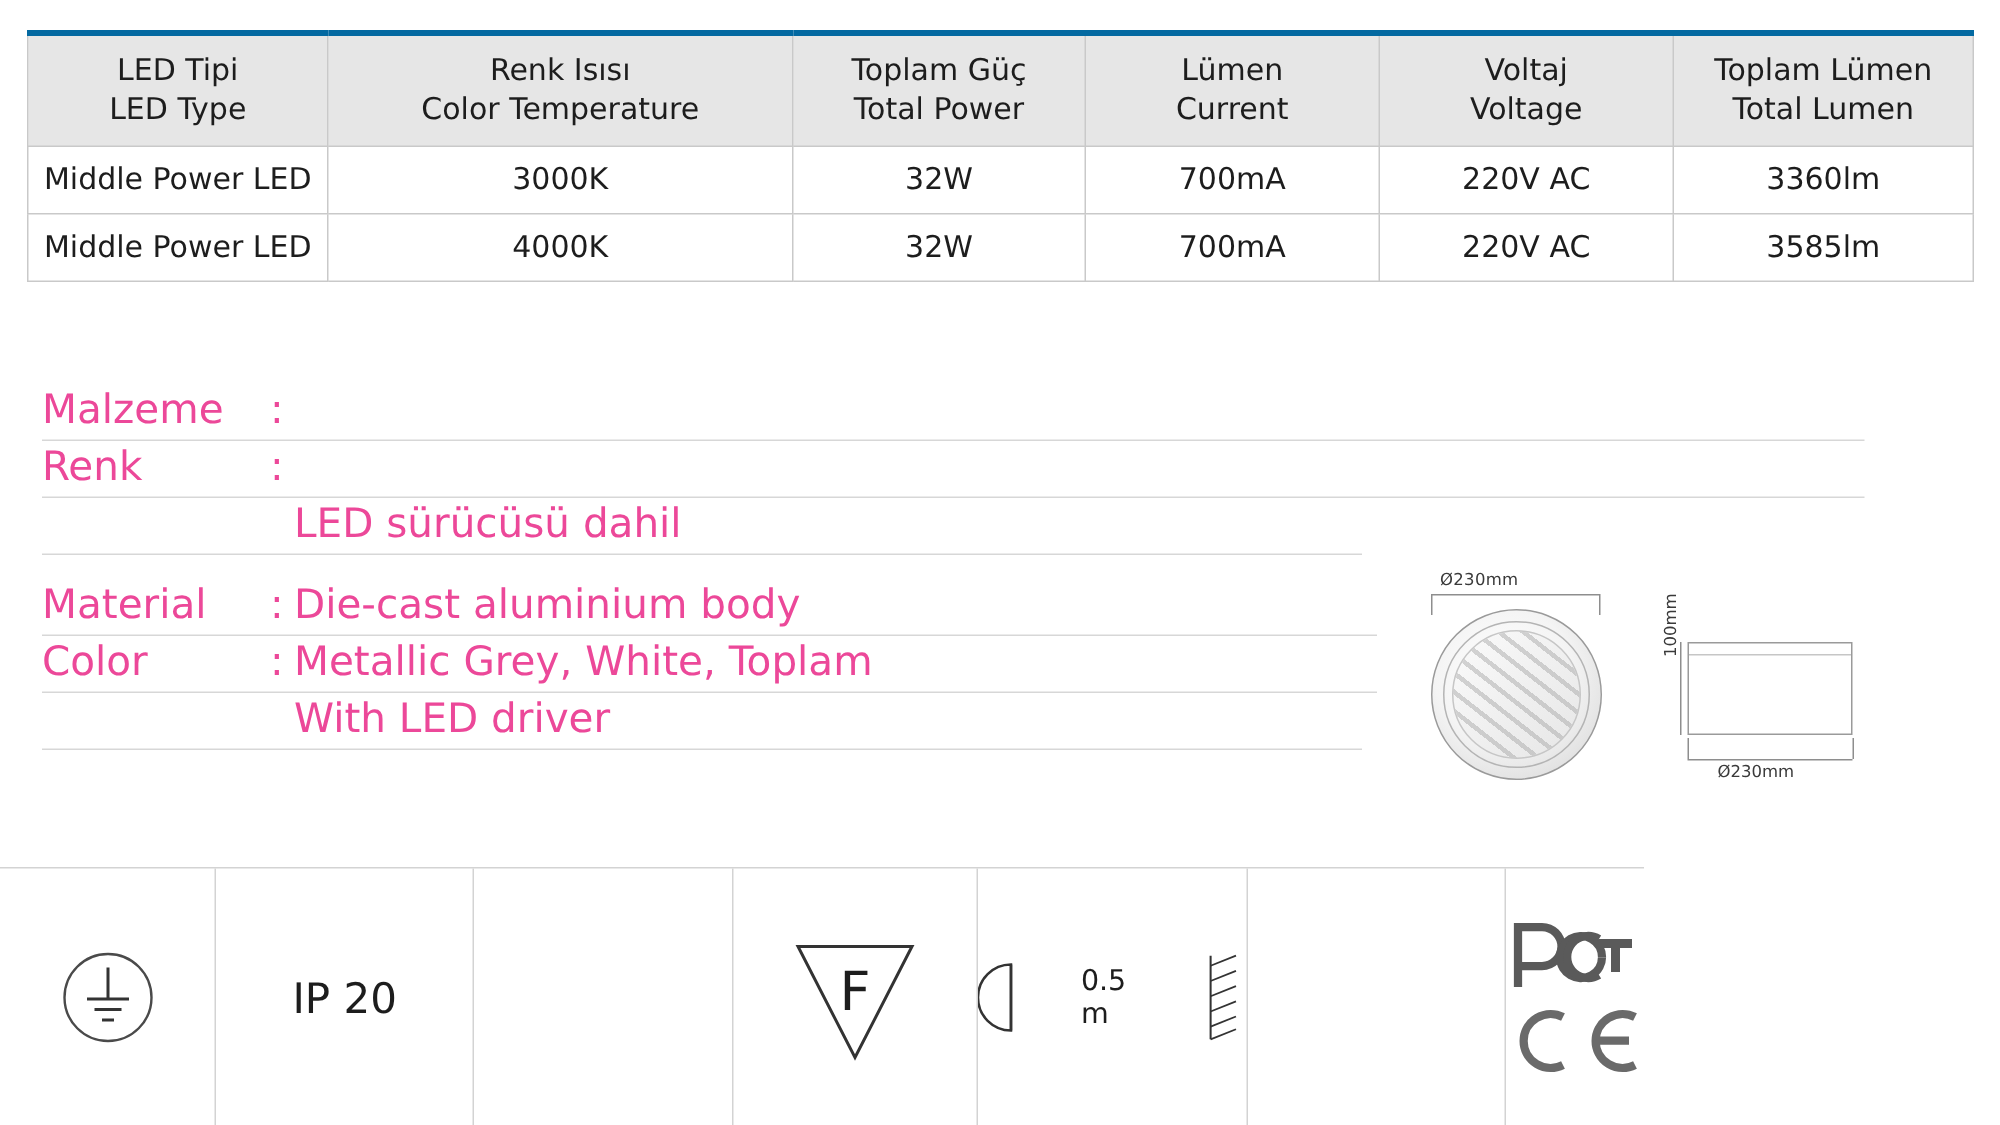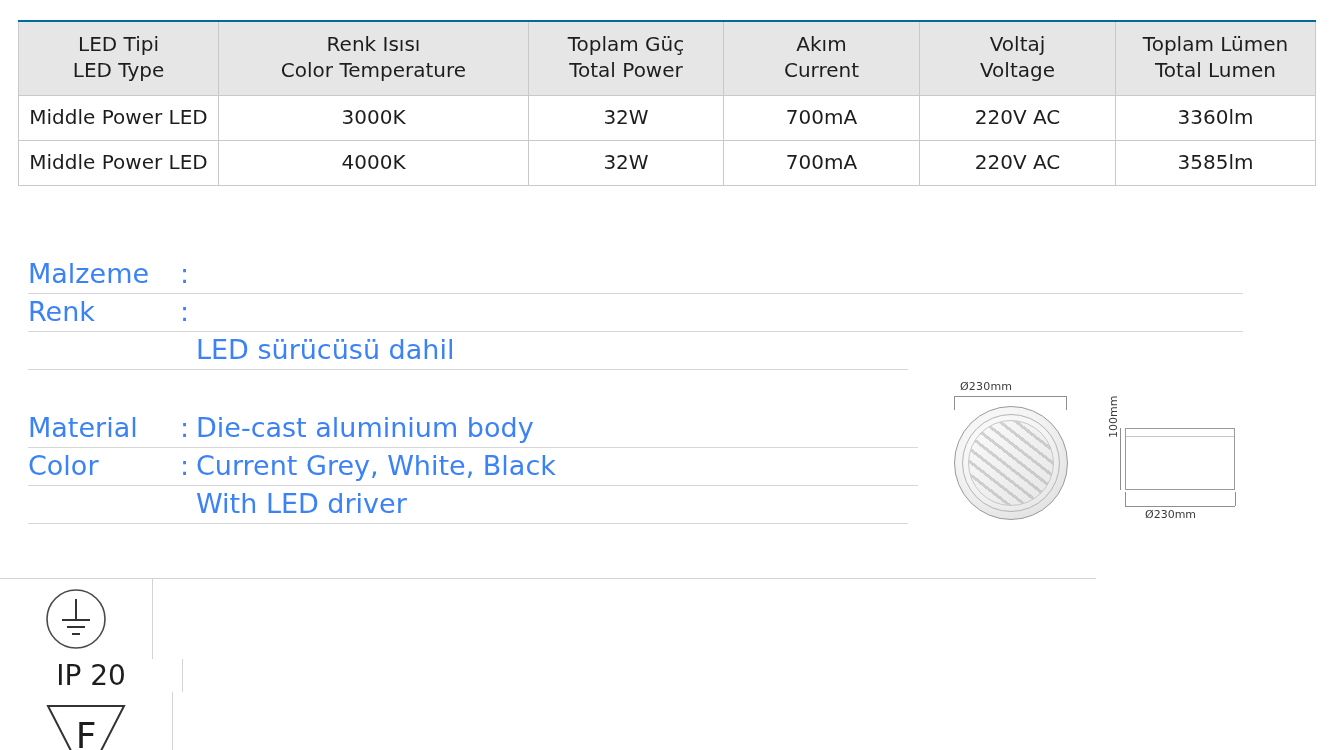--- a/index.html
+++ b/index.html
@@ -29,21 +29,21 @@
     border: 1px solid #c9c9c9;
     text-align: center;
     font-weight: normal;
     color: #1d1d1d;
   }
   .spec-table thead th {
     background: #e6e6e6;
     font-size: 20px;
     line-height: 1.28;
     padding: 10px 4px 12px 4px;
-    border-top: 2px solid #0369a1;
+    border-top: 4px solid #0369a1;
     border-bottom: 1px solid #c9c9c9;
   }
   .spec-table thead th .l1 { display: block; }
   .spec-table thead th .l2 { display: block; }
   .spec-table tbody td {
     font-size: 20px;
     padding: 9px 4px 11px 4px;
     background: #ffffff;
   }
   .col-type  { width: 200px; }
@@ -59,21 +59,21 @@
     left: 28px;
     top: 255px;
     width: 1240px;
   }
   .desc-group { position: relative; }
   .desc-row {
     display: flex;
     align-items: baseline;
     font-size: 27px;
     line-height: 38px;
-    color: #3b82f6;
+    color: #ec4899;
     position: relative;
     white-space: nowrap;
   }
   .desc-label { width: 152px; flex: 0 0 152px; }
   .desc-colon { width: 16px; flex: 0 0 16px; }
   .desc-value { flex: 1 1 auto; }
   .rule {
     position: absolute;
     height: 1px;
     background: #d7d7d7;
@@ -212,21 +212,20 @@
 
   
   .symbol-bar {
     position: absolute;
     left: 0;
     top: 578px;
     width: 1096px;
     height: 172px;
     border-top: 1px solid #d3d3d3;
     display: flex;
-    flex-direction: column;
   }
   .sym-cell {
     position: relative;
     border-right: 1px solid #d3d3d3;
     display: flex;
     align-items: center;
     justify-content: center;
   }
   .sym-cell:last-child { border-right: none; }
   .c1 { width: 152px; }
@@ -269,21 +268,21 @@
       </th>
       <th>
         <span class="l1">Renk Isısı</span>
         <span class="l2">Color Temperature</span>
       </th>
       <th>
         <span class="l1">Toplam Güç</span>
         <span class="l2">Total Power</span>
       </th>
       <th>
-        <span class="l1">Akım</span>
+        <span class="l1">Lümen</span>
         <span class="l2">Current</span>
       </th>
       <th>
         <span class="l1">Voltaj</span>
         <span class="l2">Voltage</span>
       </th>
       <th>
         <span class="l1">Toplam Lümen</span>
         <span class="l2">Total Lumen</span>
       </th>
@@ -324,34 +323,34 @@
       <span class="desc-label">Renk</span>
       <span class="desc-colon">:</span>
     </div>
     <div class="desc-row">
       <span class="desc-label"></span>
       <span class="desc-colon"></span>
       <span class="desc-value">LED sürücüsü dahil</span>
     </div>
   </div>
 
-  <div class="desc-group" style="margin-top:40px;">
+  <div class="desc-group" style="margin-top:16px;">
     <div class="rule" style="left:0px; top:38px; width:890px;"></div>
     <div class="rule" style="left:0px; top:76px; width:890px;"></div>
     <div class="rule" style="left:0px; top:114px; width:880px;"></div>
 
     <div class="desc-row">
       <span class="desc-label">Material</span>
       <span class="desc-colon">:</span>
       <span class="desc-value">Die-cast aluminium body</span>
     </div>
     <div class="desc-row">
       <span class="desc-label">Color</span>
       <span class="desc-colon">:</span>
-      <span class="desc-value">Current Grey, White, Black</span>
+      <span class="desc-value">Metallic Grey, White, Toplam</span>
     </div>
     <div class="desc-row">
       <span class="desc-label"></span>
       <span class="desc-colon"></span>
       <span class="desc-value">With LED driver</span>
     </div>
   </div>
 </div>
 
 <div class="drawings">

